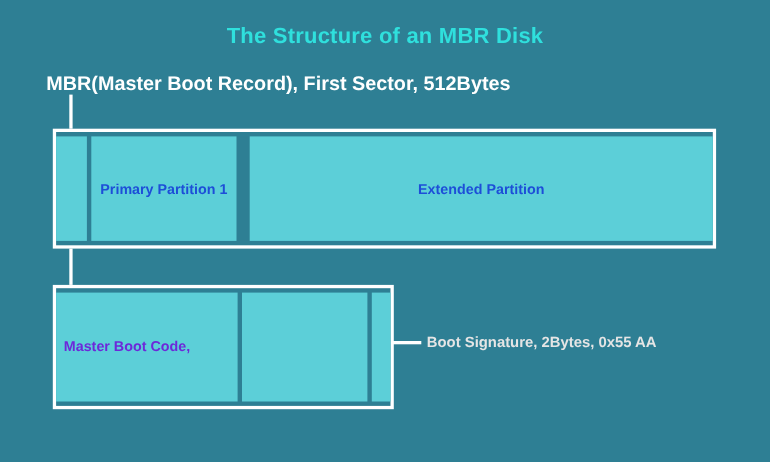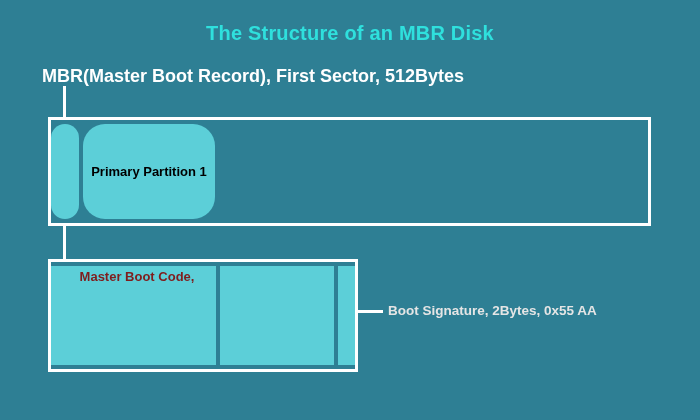--- a/index.html
+++ b/index.html
@@ -70,27 +70,26 @@
     box-sizing: border-box;
     background: #2e7f94;
     display: flex;
     align-items: stretch;
   }
   .disk-row .cell {
     background: #5ccfd8;
     display: flex;
     align-items: center;
     justify-content: center;
-    color: #000000;
+    color: #1d4ed8;
     font-size: 13px;
     font-weight: bold;
     white-space: nowrap;
     box-sizing: border-box;
     margin: 4px 0;
-    border-radius: 22px;
   }
   .disk-row .gap { width: 4px; flex: 0 0 4px; }
   .cell-mbr  { flex: 0 0 28px; margin-left: 0; }
   .cell-p1   { flex: 0 0 132px; }
   .cell-p2   { flex: 0 0 142px; }
   .cell-p3   { flex: 0 0 144px; }
   .cell-ext  { flex: 1 1 auto; margin-right: 0; }
 
   
   .mbr-row {
@@ -100,26 +99,27 @@
     width: 310px;
     height: 113px;
     border: 3px solid #ffffff;
     box-sizing: border-box;
     background: #2e7f94;
     display: flex;
     align-items: stretch;
   }
   .mbr-row .cell {
     background: #5ccfd8;
-    color: #7f1d1d;
+    color: #6d28d9;
     font-size: 13px;
     font-weight: bold;
     box-sizing: border-box;
     margin: 4px 0;
     display: flex;
+    flex-direction: column;
     justify-content: center;
     padding-left: 7px;
     line-height: 1.75;
   }
   .mbr-row .gap { width: 4px; flex: 0 0 4px; }
   .cell-code  { flex: 0 0 165px; }
   .cell-table { flex: 0 0 114px; padding-left: 14px; }
   .cell-sig   { flex: 1 1 auto; padding-left: 0; }
 
   .boot-sig-label {
@@ -144,20 +144,21 @@
   <div class="vline" id="conn-up"></div>
   <div class="vline" id="conn-down"></div>
 
   <div class="disk-row">
     <div class="cell cell-mbr"></div>
     <div class="gap"></div>
     <div class="cell cell-p1">Primary Partition 1</div>
     <div class="gap"></div>
     <div class="gap"></div>
     <div class="gap"></div>
+    <div class="cell cell-ext">Extended Partition</div>
   </div>
 
   <div class="mbr-row">
     <div class="cell cell-code">
       <span>Master Boot Code,</span>
     </div>
     <div class="gap"></div>
     <div class="cell cell-table">
     </div>
     <div class="gap"></div>

